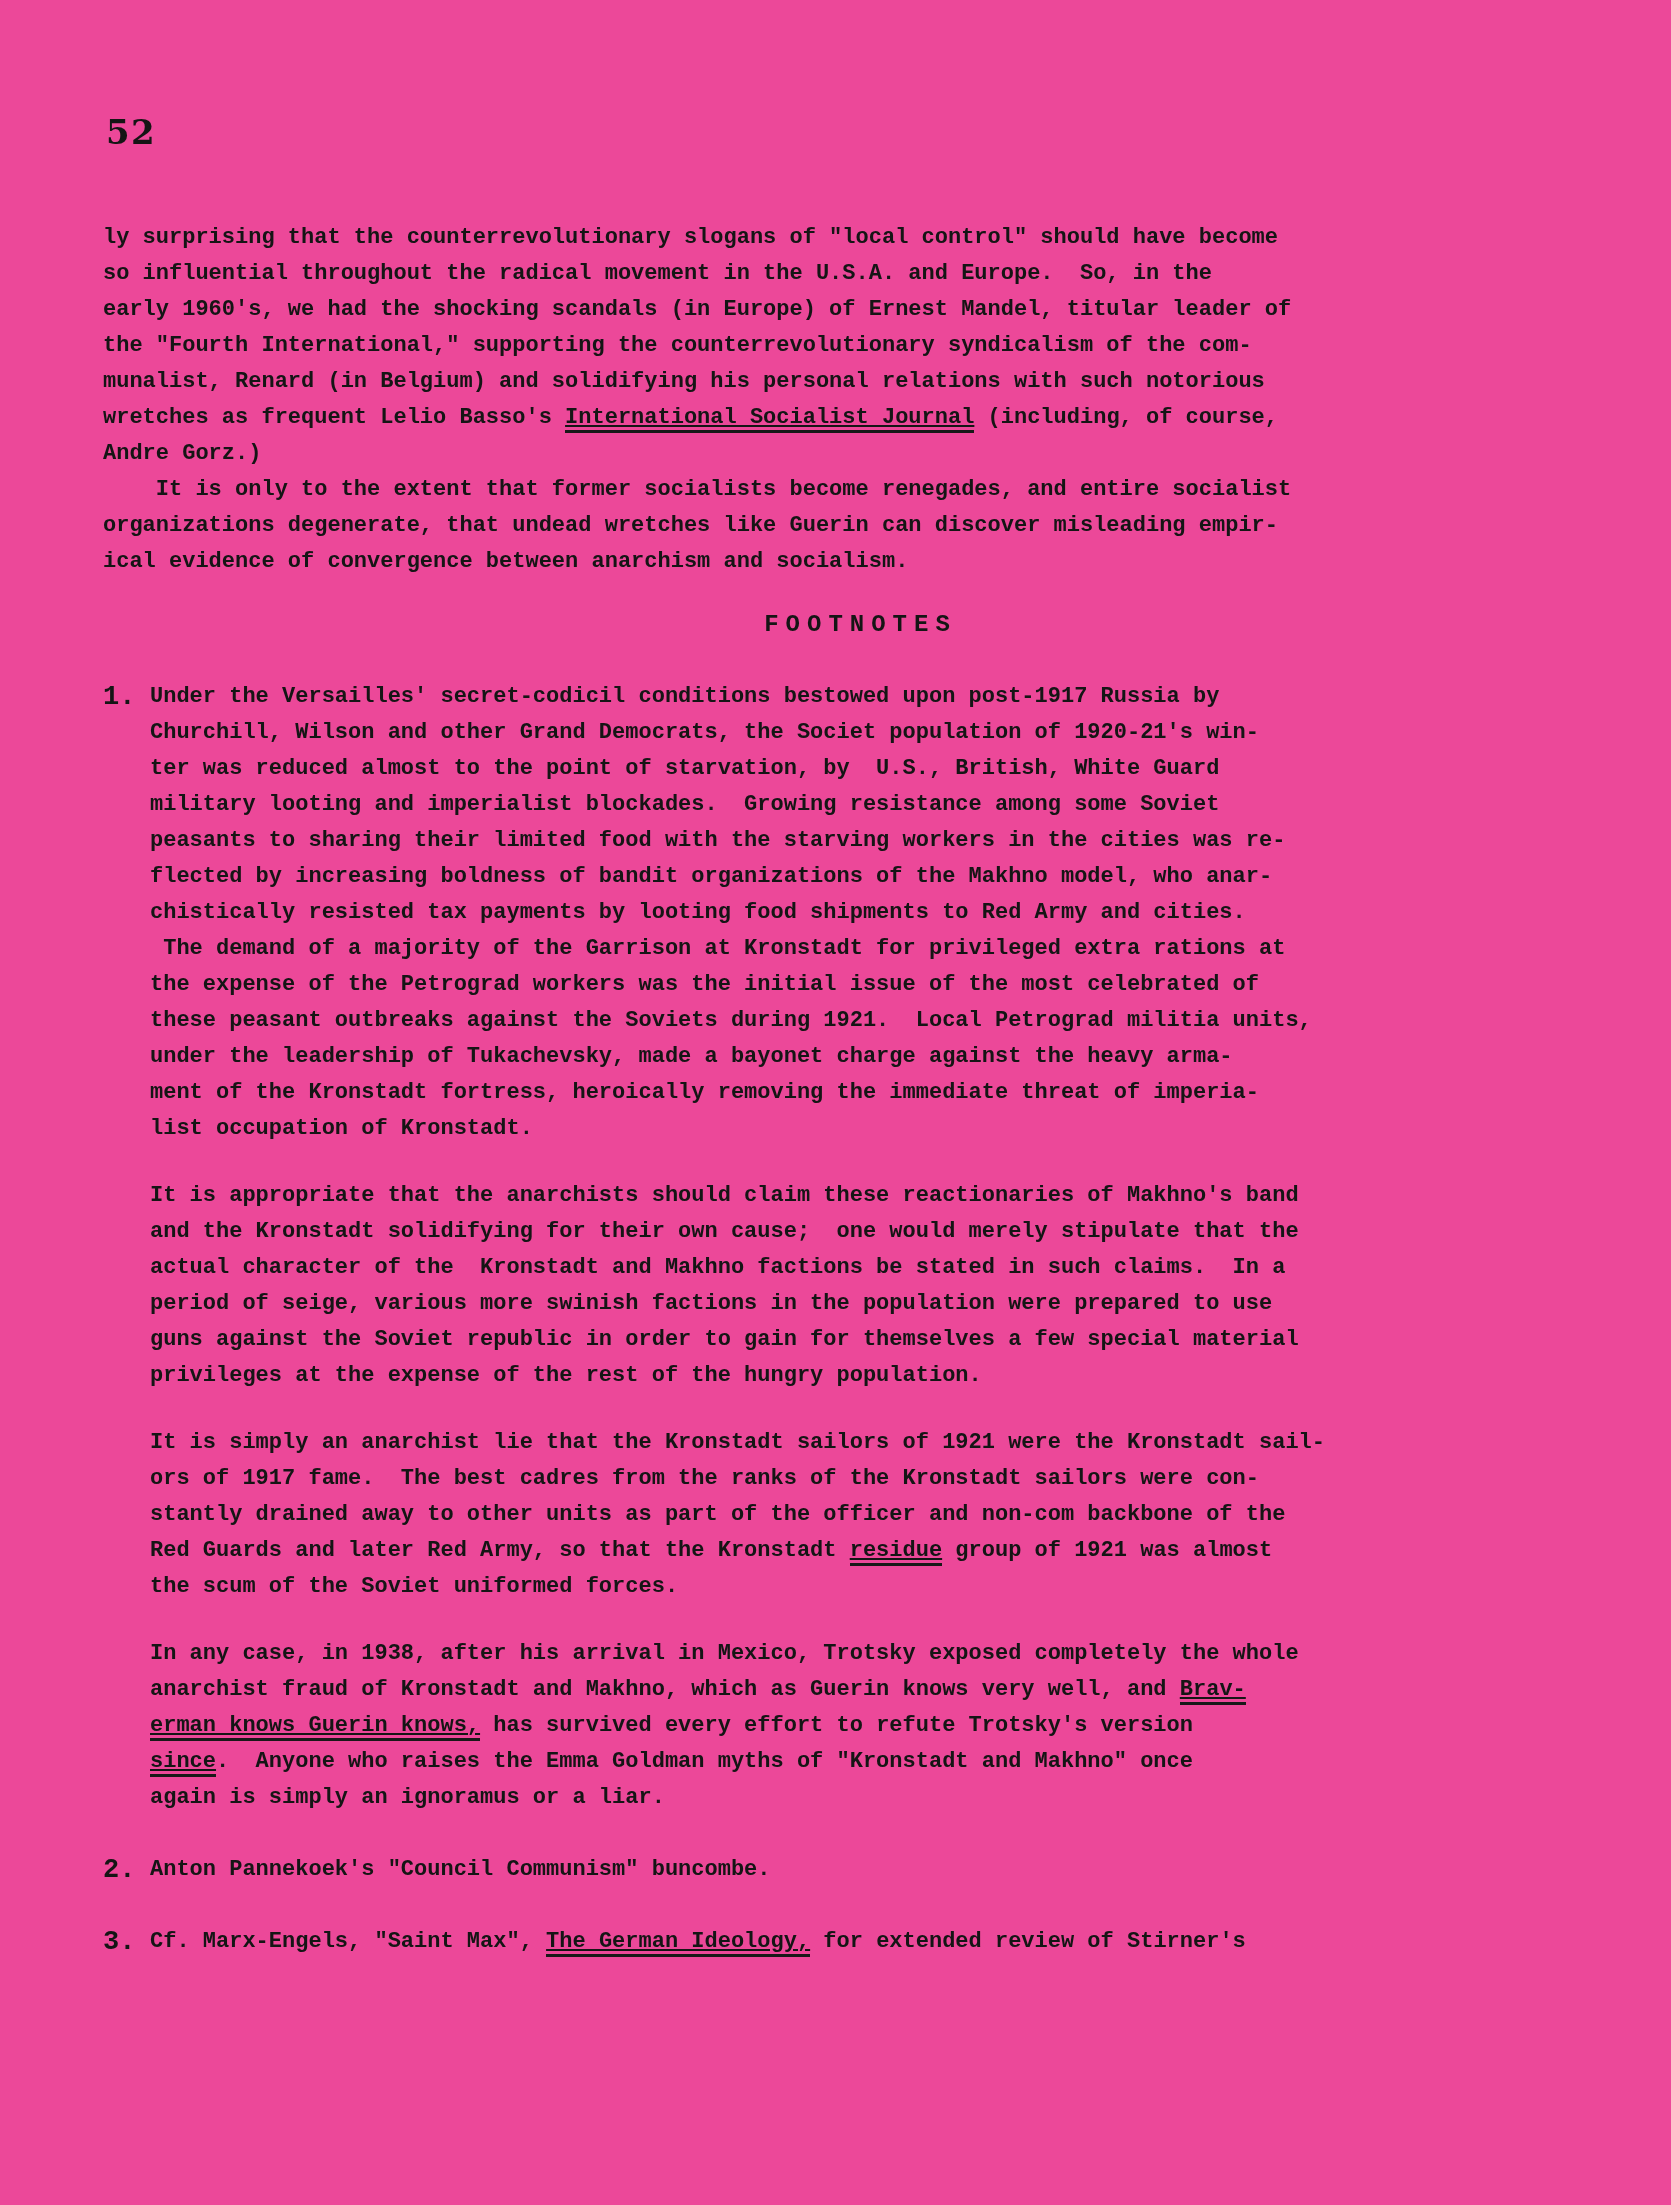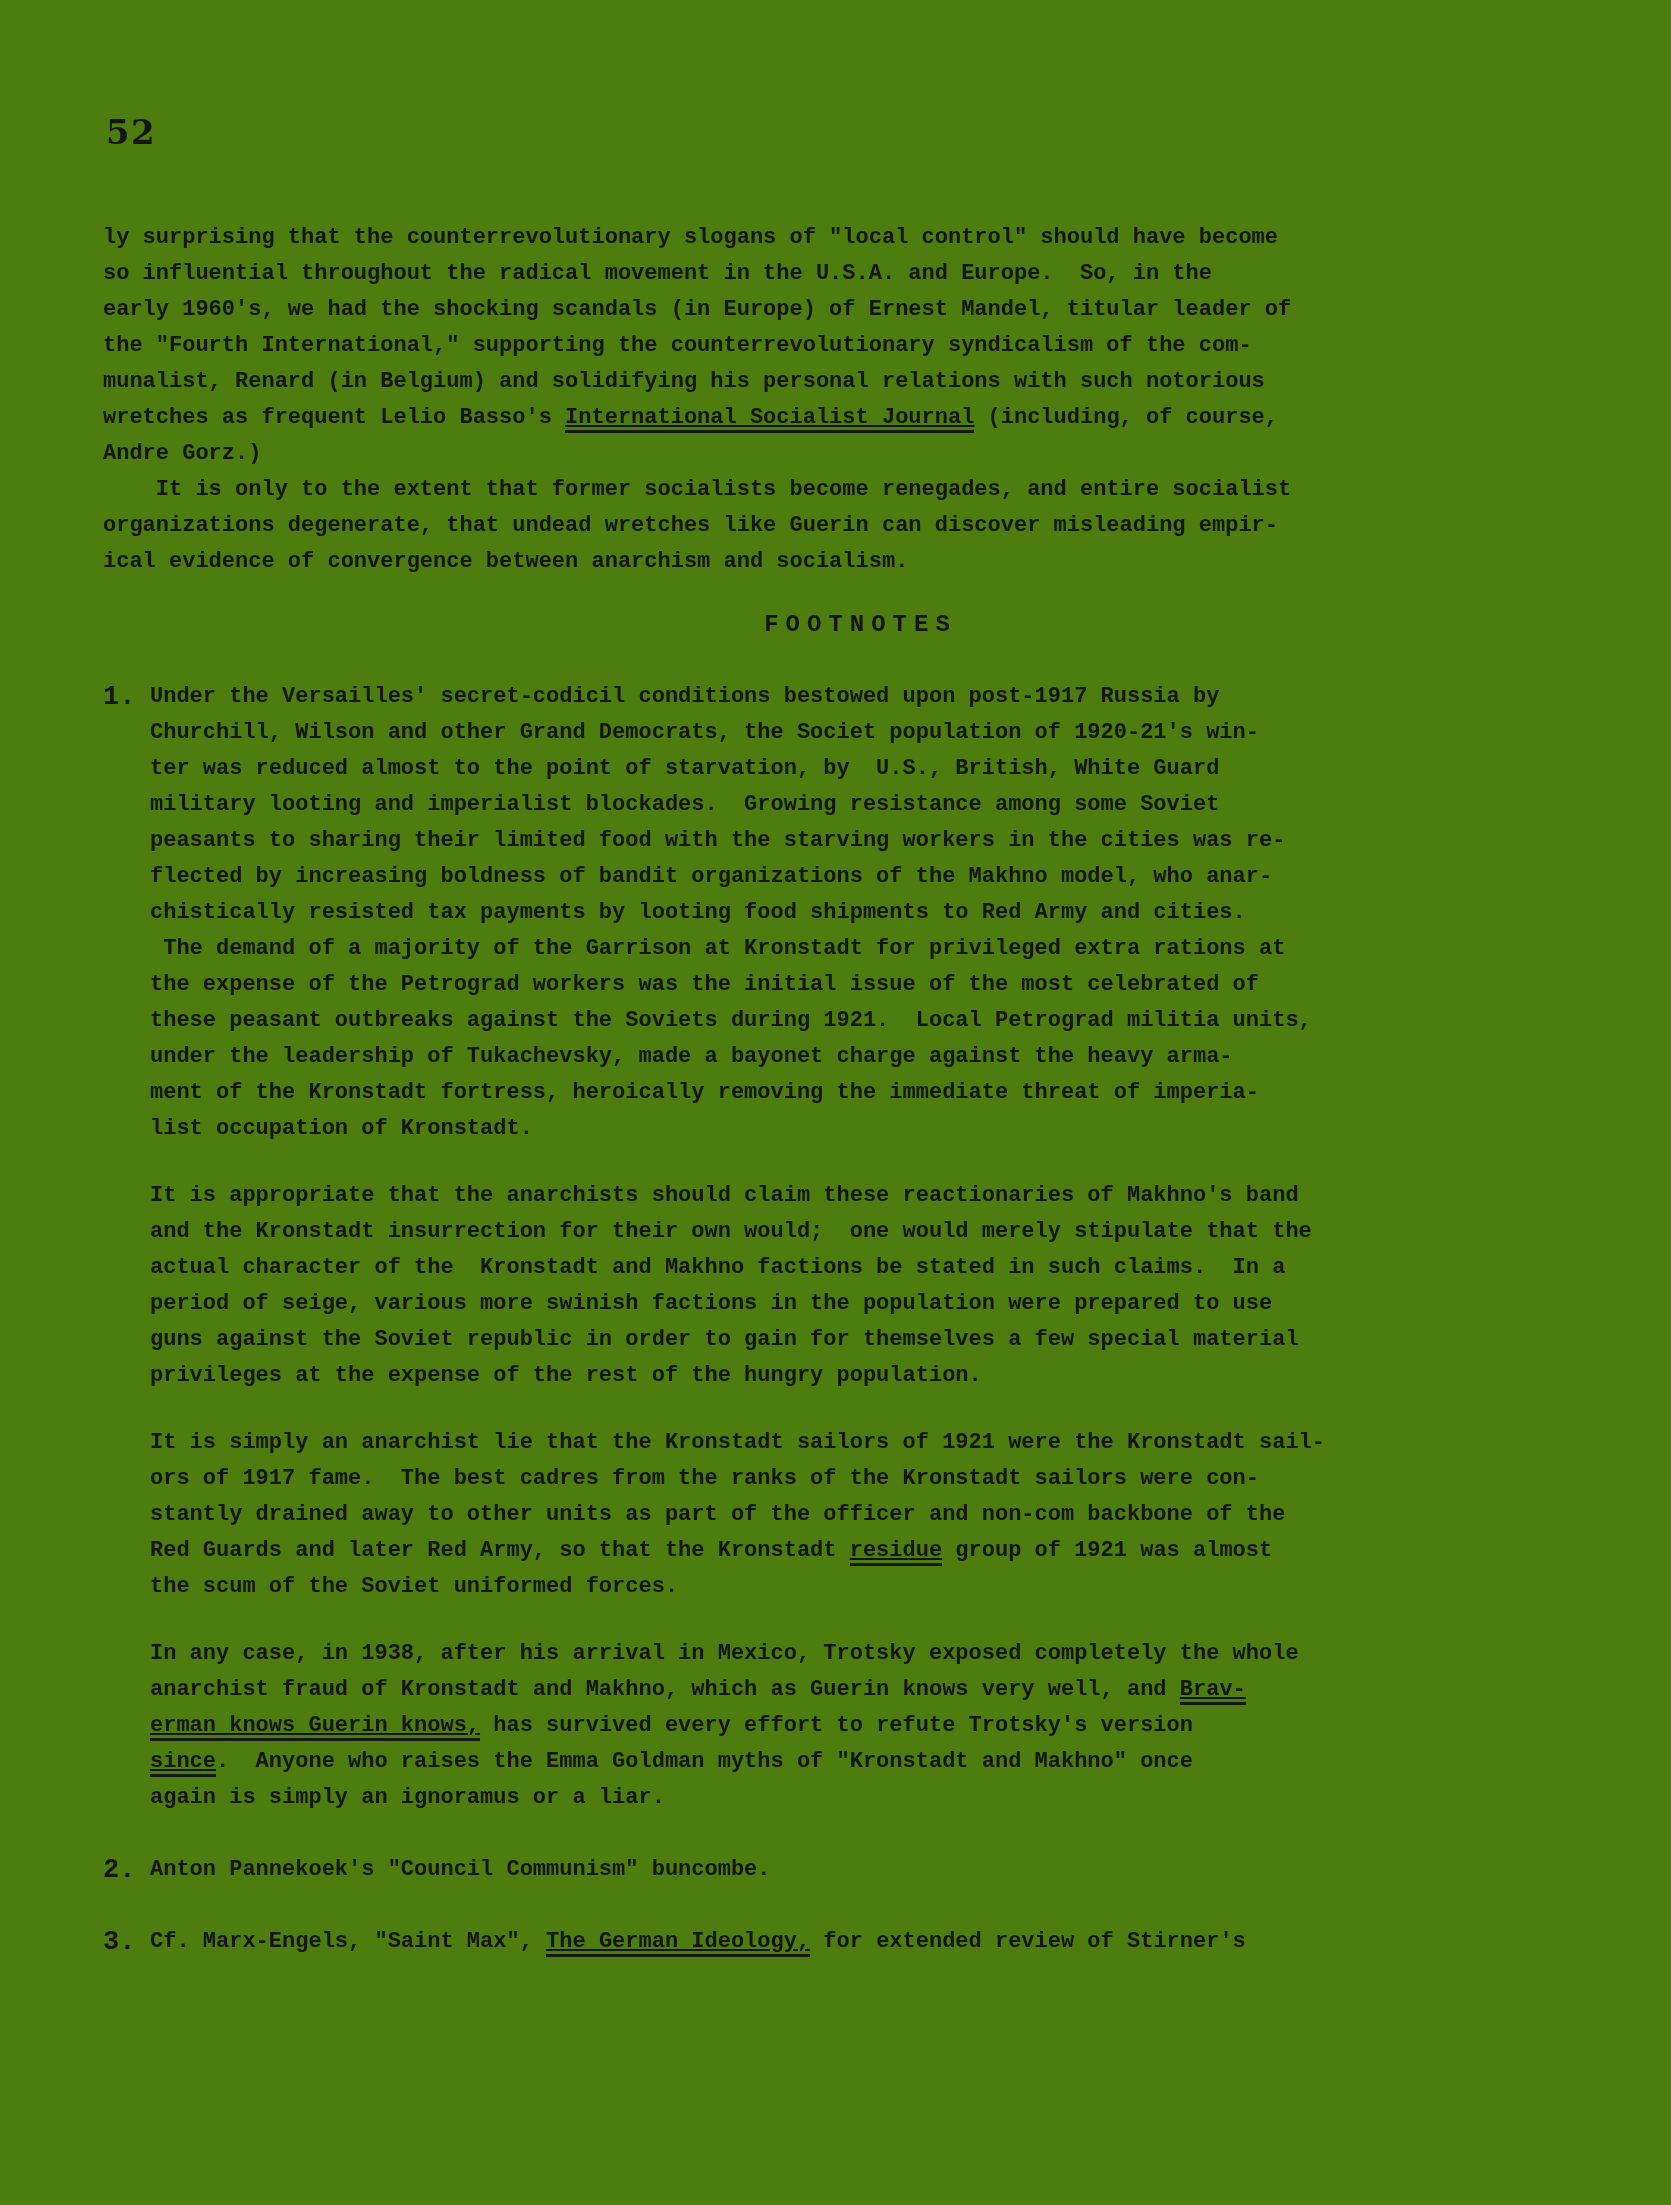--- a/index.html
+++ b/index.html
@@ -1,20 +1,20 @@
 <!DOCTYPE html>
 <html style="font-size:11.2px"><head>
 <meta charset="utf-8">
 <style>
   html, body { margin: 0; padding: 0; background: #ffffff; }
   .page {
     position: relative;
     width: 1671px;
     height: 2205px;
-    background: #4d7c0f;
+    background: #ec4899;
     overflow: hidden;
     font-family: "Liberation Mono", "DejaVu Sans Mono", monospace;
     font-weight: 700;
     color: #151515;
   }
   .page-number {
     position: absolute;
     left: 106px;
     top: 112px;
     font-family: "DejaVu Serif", serif;
@@ -85,21 +85,21 @@
               <div class="line"><span>chistically resisted tax payments by looting food shipments to Red Army and cities.</span></div>
               <div class="line"><span> The demand of a majority of the Garrison at Kronstadt for privileged extra rations at</span></div>
               <div class="line"><span>the expense of the Petrograd workers was the initial issue of the most celebrated of</span></div>
               <div class="line"><span>these peasant outbreaks against the Soviets during 1921.  Local Petrograd militia units,</span></div>
               <div class="line"><span>under the leadership of Tukachevsky, made a bayonet charge against the heavy arma-</span></div>
               <div class="line"><span>ment of the Kronstadt fortress, heroically removing the immediate threat of imperia-</span></div>
               <div class="line"><span>list occupation of Kronstadt.</span></div>
             </div>
             <div class="fn-para">
               <div class="line"><span>It is appropriate that the anarchists should claim these reactionaries of Makhno's band</span></div>
-              <div class="line"><span>and the Kronstadt insurrection for their own would;  one would merely stipulate that the</span></div>
+              <div class="line"><span>and the Kronstadt solidifying for their own cause;  one would merely stipulate that the</span></div>
               <div class="line"><span>actual character of the  Kronstadt and Makhno factions be stated in such claims.  In a</span></div>
               <div class="line"><span>period of seige, various more swinish factions in the population were prepared to use</span></div>
               <div class="line"><span>guns against the Soviet republic in order to gain for themselves a few special material</span></div>
               <div class="line"><span>privileges at the expense of the rest of the hungry population.</span></div>
             </div>
             <div class="fn-para">
               <div class="line"><span>It is simply an anarchist lie that the Kronstadt sailors of 1921 were the Kronstadt sail-</span></div>
               <div class="line"><span>ors of 1917 fame.  The best cadres from the ranks of the Kronstadt sailors were con-</span></div>
               <div class="line"><span>stantly drained away to other units as part of the officer and non-com backbone of the</span></div>
               <div class="line"><span>Red Guards and later Red Army, so that the Kronstadt </span><span class="u">residue</span><span> group of 1921 was almost</span></div>

